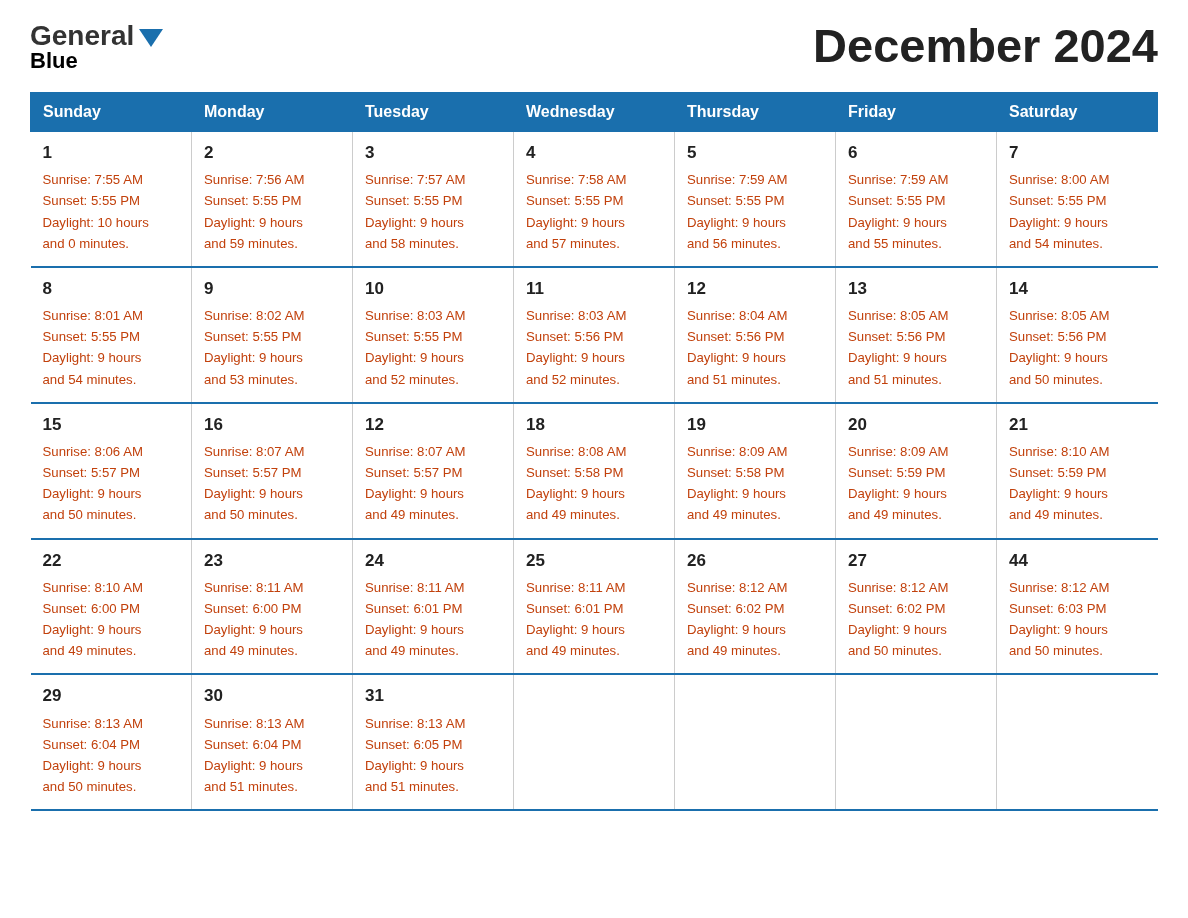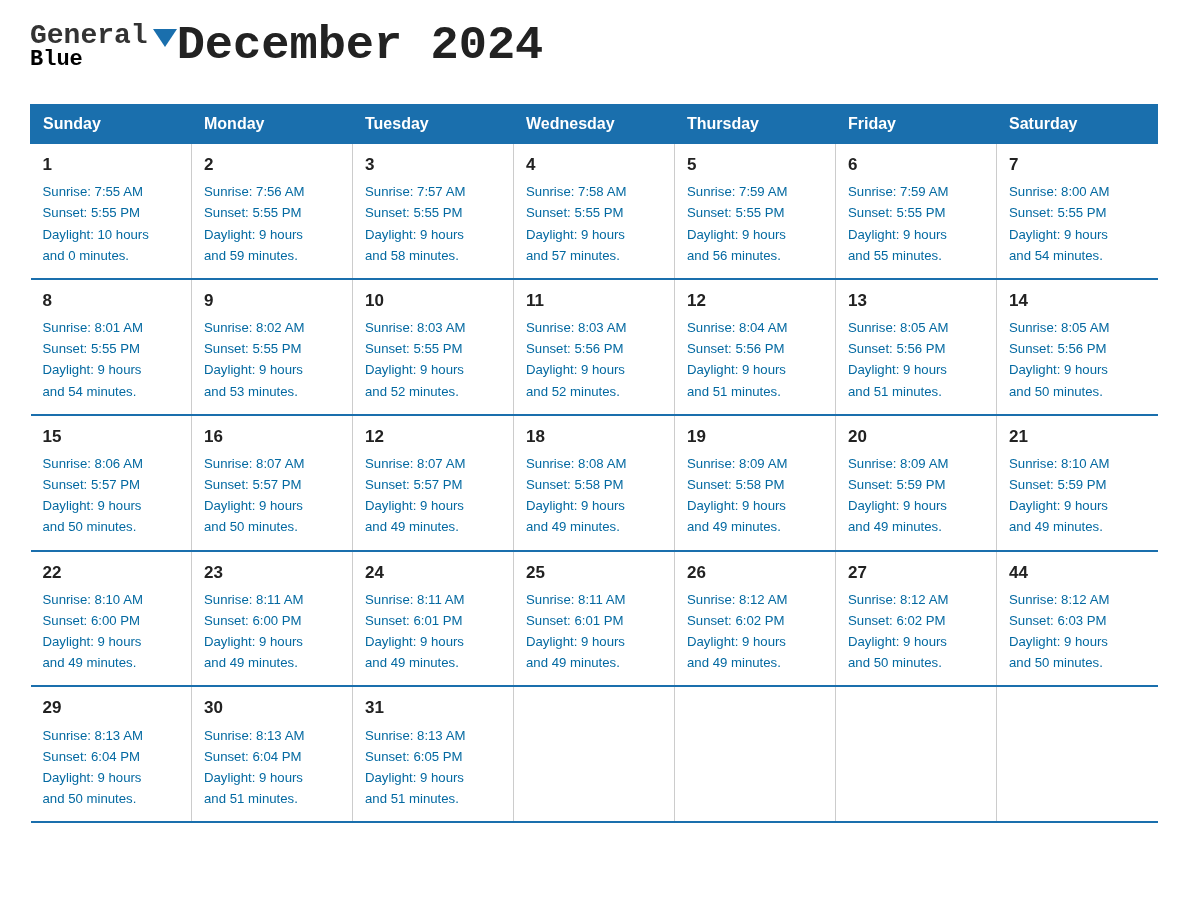--- a/index.html
+++ b/index.html
@@ -5,23 +5,23 @@
     * { box-sizing: border-box; margin: 0; padding: 0; }
     body {
       font-family: Arial, sans-serif;
       background: #fff;
       width: 1188px;
       min-height: 918px;
       padding: 20px 30px;
     }
     .header {
       display: flex;
+      justify-content: space-between;
       align-items: flex-start;
-      margin-bottom: 32px;
-      font-family: Liberation Mono, monospace;
+      margin-bottom: 18px;
     }
     .logo {
       display: flex;
       flex-direction: column;
       align-items: flex-start;
     }
     .logo-general {
       font-size: 28px;
       font-weight: bold;
       color: #333;
@@ -92,21 +92,21 @@
       border-right: none;
     }
     .day-number {
       font-size: 17px;
       font-weight: bold;
       margin-bottom: 3px;
       display: block;
     }
     .day-info {
       font-size: 13.2px;
-      color: #0369a1;
+      color: #c2410c;
       line-height: 1.6;
     }
   </style>
 </head>
 <body>
 
 <div class="header">
   <div class="logo">
     <div class="logo-general">
       General<span class="triangle"></span>

